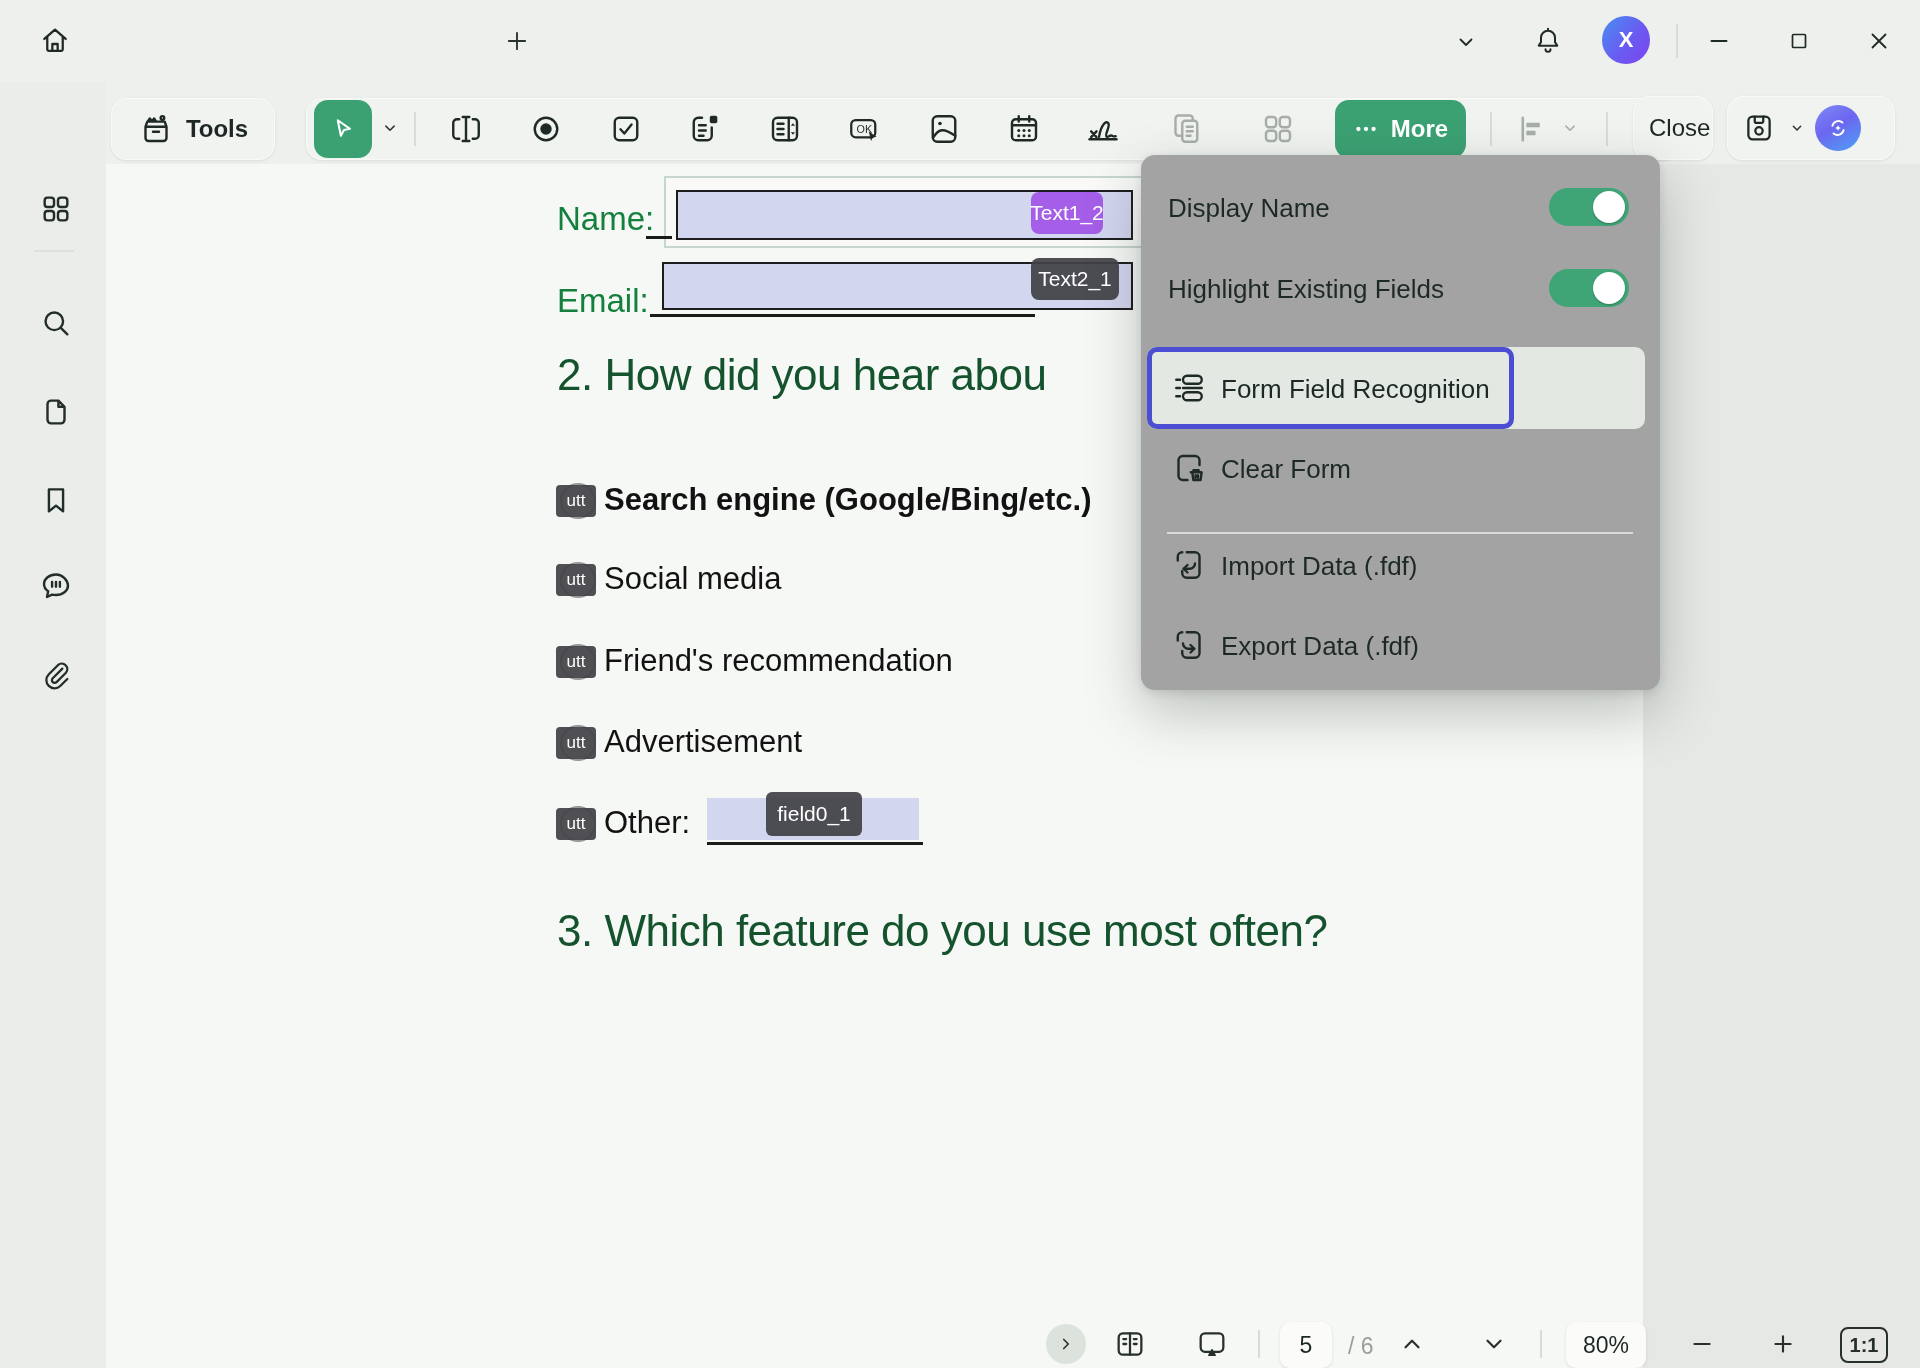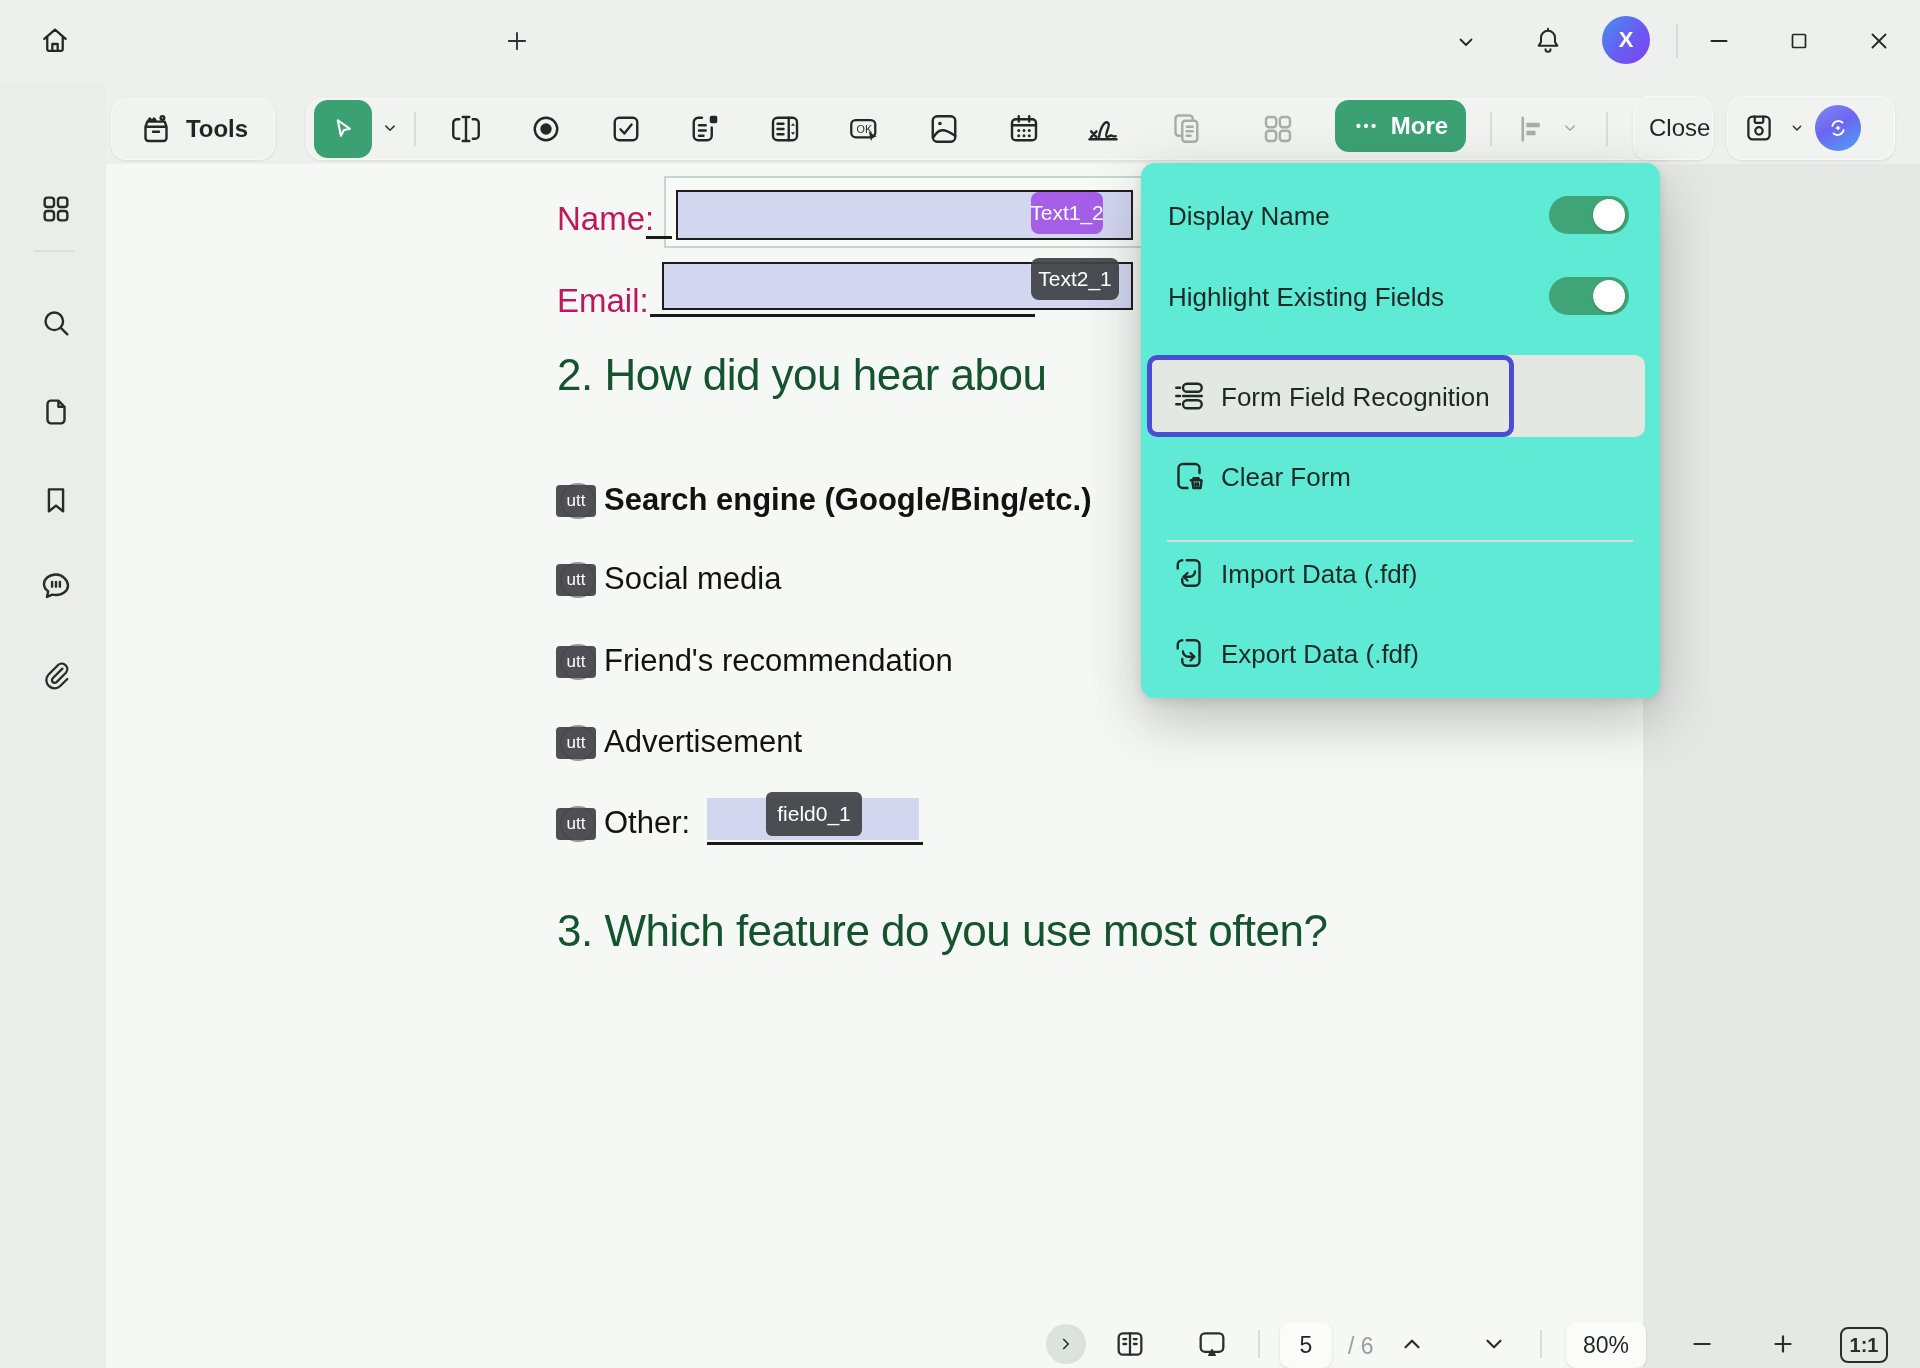--- a/index.html
+++ b/index.html
@@ -25,33 +25,33 @@
 
   
   .panelbox { background:#f0f3ef; border-radius:16px; box-shadow:0 1px 3px rgba(40,60,50,.10), inset 0 0 0 1px rgba(255,255,255,.55); }
   .toolbtn-green { background:#3ba173; border-radius:14px; color:#fff; display:flex; align-items:center; justify-content:center; }
   .tool-ic { width:40px; height:40px; color:#1f2a26; display:flex; align-items:center; justify-content:center; cursor:pointer; }
   .tool-ic.disabled { color:#a7aea8; }
 
   
   .page { left:106px; top:164px; width:1537px; height:1204px; background:#f6f8f5; }
   .rightgutter { left:1643px; top:164px; width:277px; height:1204px; background:#e5e8e4; }
-  .doc-label { font-size:33px; color:#be185d; }
+  .doc-label { font-size:33px; color:#15803d; }
   .lav { background:#d3d6ef; }
   .badge { color:#fff; display:flex; align-items:center; justify-content:center; border-radius:8px; }
   .badge-purple { background:#a55ee8; }
   .badge-dark { background:rgba(66,66,71,.93); }
   .uline { background:#1a1a1a; }
   .heading { font-size:44px; color:#14532d; letter-spacing:-.5px; white-space:nowrap; }
   .opt-label { font-size:31px; color:#121212; white-space:nowrap; }
   .opt-circle { position:absolute; width:36px; height:36px; border:2.5px solid rgba(72,72,78,.55); border-radius:50%; }
   .opt-badge { position:absolute; width:40px; height:32px; border-radius:4px; font-size:17px; }
 
   
-  .menu { left:1141px; top:163px; width:519px; height:535px; background:#5eead4; border-radius:14px;
+  .menu { left:1141px; top:155px; width:519px; height:535px; background:#a3a3a3; border-radius:14px;
           box-shadow:0 22px 55px rgba(35,48,42,.28), 0 3px 10px rgba(35,48,42,.12); z-index:40; }
   .menu-label { font-size:26px; color:#1d2925; white-space:nowrap; }
   .toggle { position:absolute; width:80px; height:38px; border-radius:19px; background:#3fa476; cursor:pointer; }
   .toggle .knob { position:absolute; right:4px; top:3px; width:32px; height:32px; border-radius:50%; background:#fff;
                   box-shadow:0 1px 2px rgba(0,0,0,.25); }
   .menu-item-ic { position:absolute; left:30px; width:36px; height:36px; color:#1f2a26; }
   .menu-div { position:absolute; left:26px; width:466px; height:2px; background:#d8dcd6; }
 
   
   .pill { background:#fbfcfa; border-radius:10px; box-shadow:0 1px 3px rgba(40,60,50,.14);
@@ -292,21 +292,21 @@
     </div>
     <div class="tool-ic disabled abs" style="left:952px;top:11px;">
       <svg class="ic" width="36" height="36" viewBox="0 0 24 24" fill="none" stroke="currentColor" stroke-width="1.6">
           <rect x="4" y="4" width="6.8" height="6.8" rx="2"></rect>
           <rect x="13.2" y="4" width="6.8" height="6.8" rx="2"></rect>
           <rect x="4" y="13.2" width="6.8" height="6.8" rx="2"></rect>
           <rect x="13.2" y="13.2" width="6.8" height="6.8" rx="2"></rect>
         </svg>
     </div>
 
-    <div class="toolbtn-green abs" style="left:1029px;top:2px;width:131px;height:52px;gap:12px;">
+    <div class="toolbtn-green abs" style="left:1029px;top:2px;width:131px;height:58px;gap:12px;">
       <svg class="ic" width="26" height="26" viewBox="0 0 24 24" fill="#fff">
           <circle cx="5" cy="12" r="2"></circle>
           <circle cx="12" cy="12" r="2"></circle>
           <circle cx="19" cy="12" r="2"></circle>
         </svg>
       <span style="font-size:24px;font-weight:bold;">More</span>
     </div>
 
     <div class="vdiv abs" style="left:1184px;top:14px;height:34px;"></div>
     <div class="tool-ic disabled abs" style="left:1206px;top:11px;">

